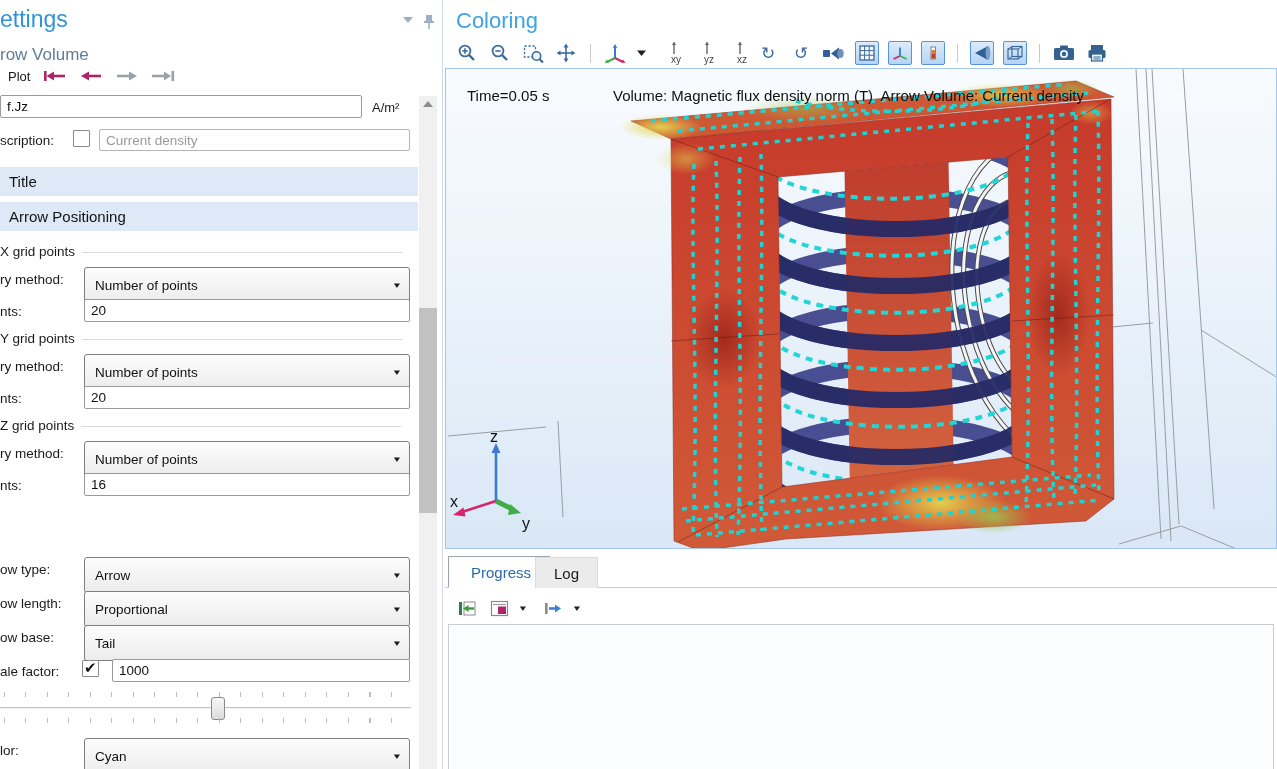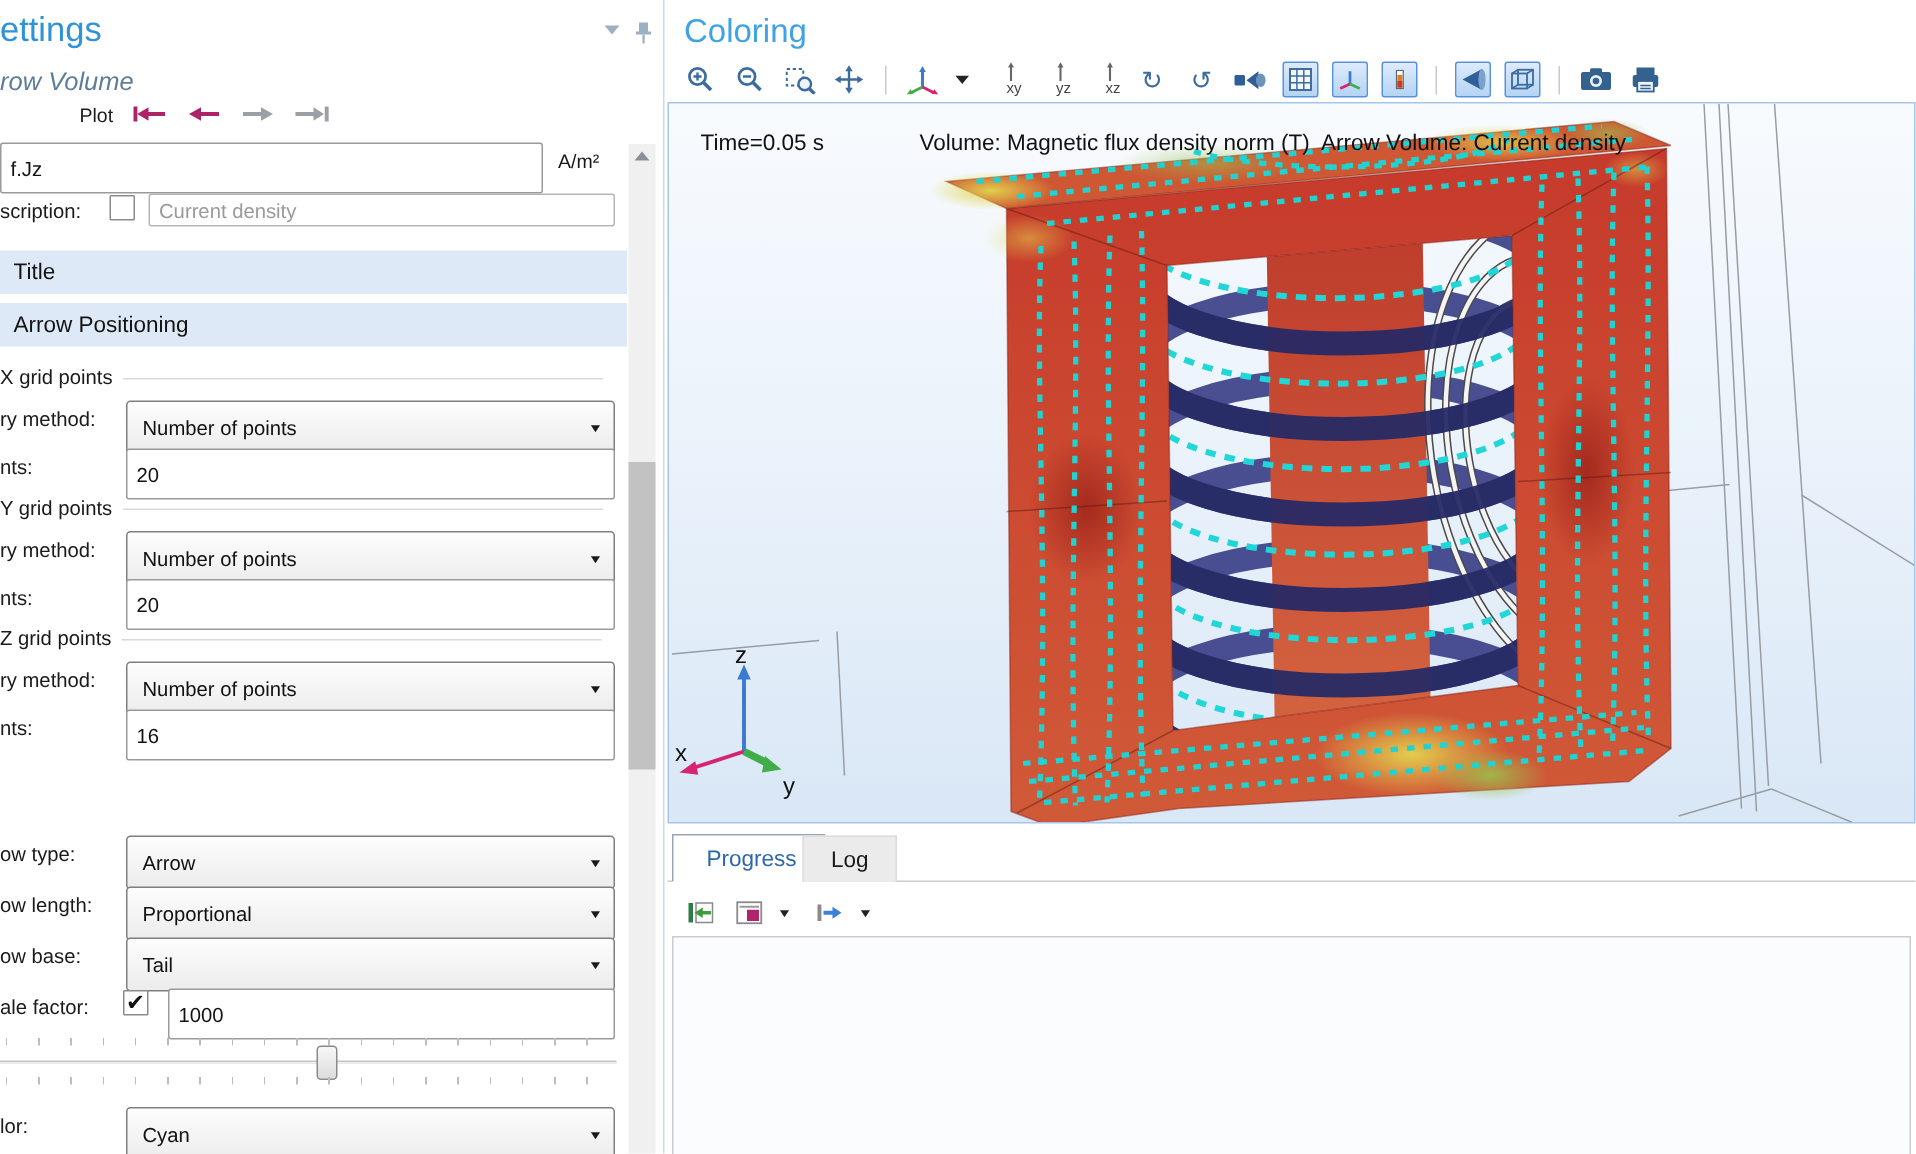--- a/index.html
+++ b/index.html
@@ -2,26 +2,26 @@
 <html><head>
 <meta charset="utf-8">
 <style>
   * { box-sizing: border-box; margin: 0; padding: 0; }
   html,body { width:1277px; height:769px; overflow:hidden; background:#fff;
     font-family:"Liberation Sans", sans-serif; color:#1a1a1a; }
 
   
   #settings { position:absolute; left:0; top:0; width:444px; height:769px; background:#fff; }
   .s-title { position:absolute; left:0; top:6px; font-size:23px; color:#3093d5; font-weight:400; }
-  .s-sub   { position:absolute; left:0; top:45px; font-size:17px; color:#5f7d99;font-style:italic; }
+  .s-sub   { position:absolute; left:0; top:45px; font-size:17px; color:#5f7d99; }
   .plot-row{ position:absolute; left:8px; top:66px; height:20px; display:flex; align-items:center; gap:10px; }
-  .plot-lbl{ font-size:13px; color:#1a1a1a; margin-right:2px;margin-left:45px; }
+  .plot-lbl{ font-size:13px; color:#1a1a1a; margin-right:2px; }
   .pbtn { width:26px; height:16px; display:inline-flex; align-items:center; justify-content:center; }
 
-  .txt { position:absolute; height:34px; border:1px solid #9a9a9a; border-radius:2px;
+  .txt { position:absolute; height:23px; border:1px solid #9a9a9a; border-radius:2px;
     font-size:13.5px; padding:0 6px; font-family:"Liberation Sans",sans-serif; color:#111; background:#fff; }
   .txt::placeholder { color:#9a9a9a; }
   .unit { position:absolute; font-size:13px; color:#1a1a1a;text-align:center; }
 
   .cb { position:absolute; width:17px; height:17px; border:1px solid #8b8b8b; background:#fff; border-radius:1px; }
   .cb.checked::after{ content:"✔"; position:absolute; left:1px; top:-2px; font-size:15px; color:#111; }
 
   .sec { position:absolute; left:0; width:418px; height:29px; background:#dde9f6;
     font-size:15px; color:#141414; line-height:29px; padding-left:9px; }
 

